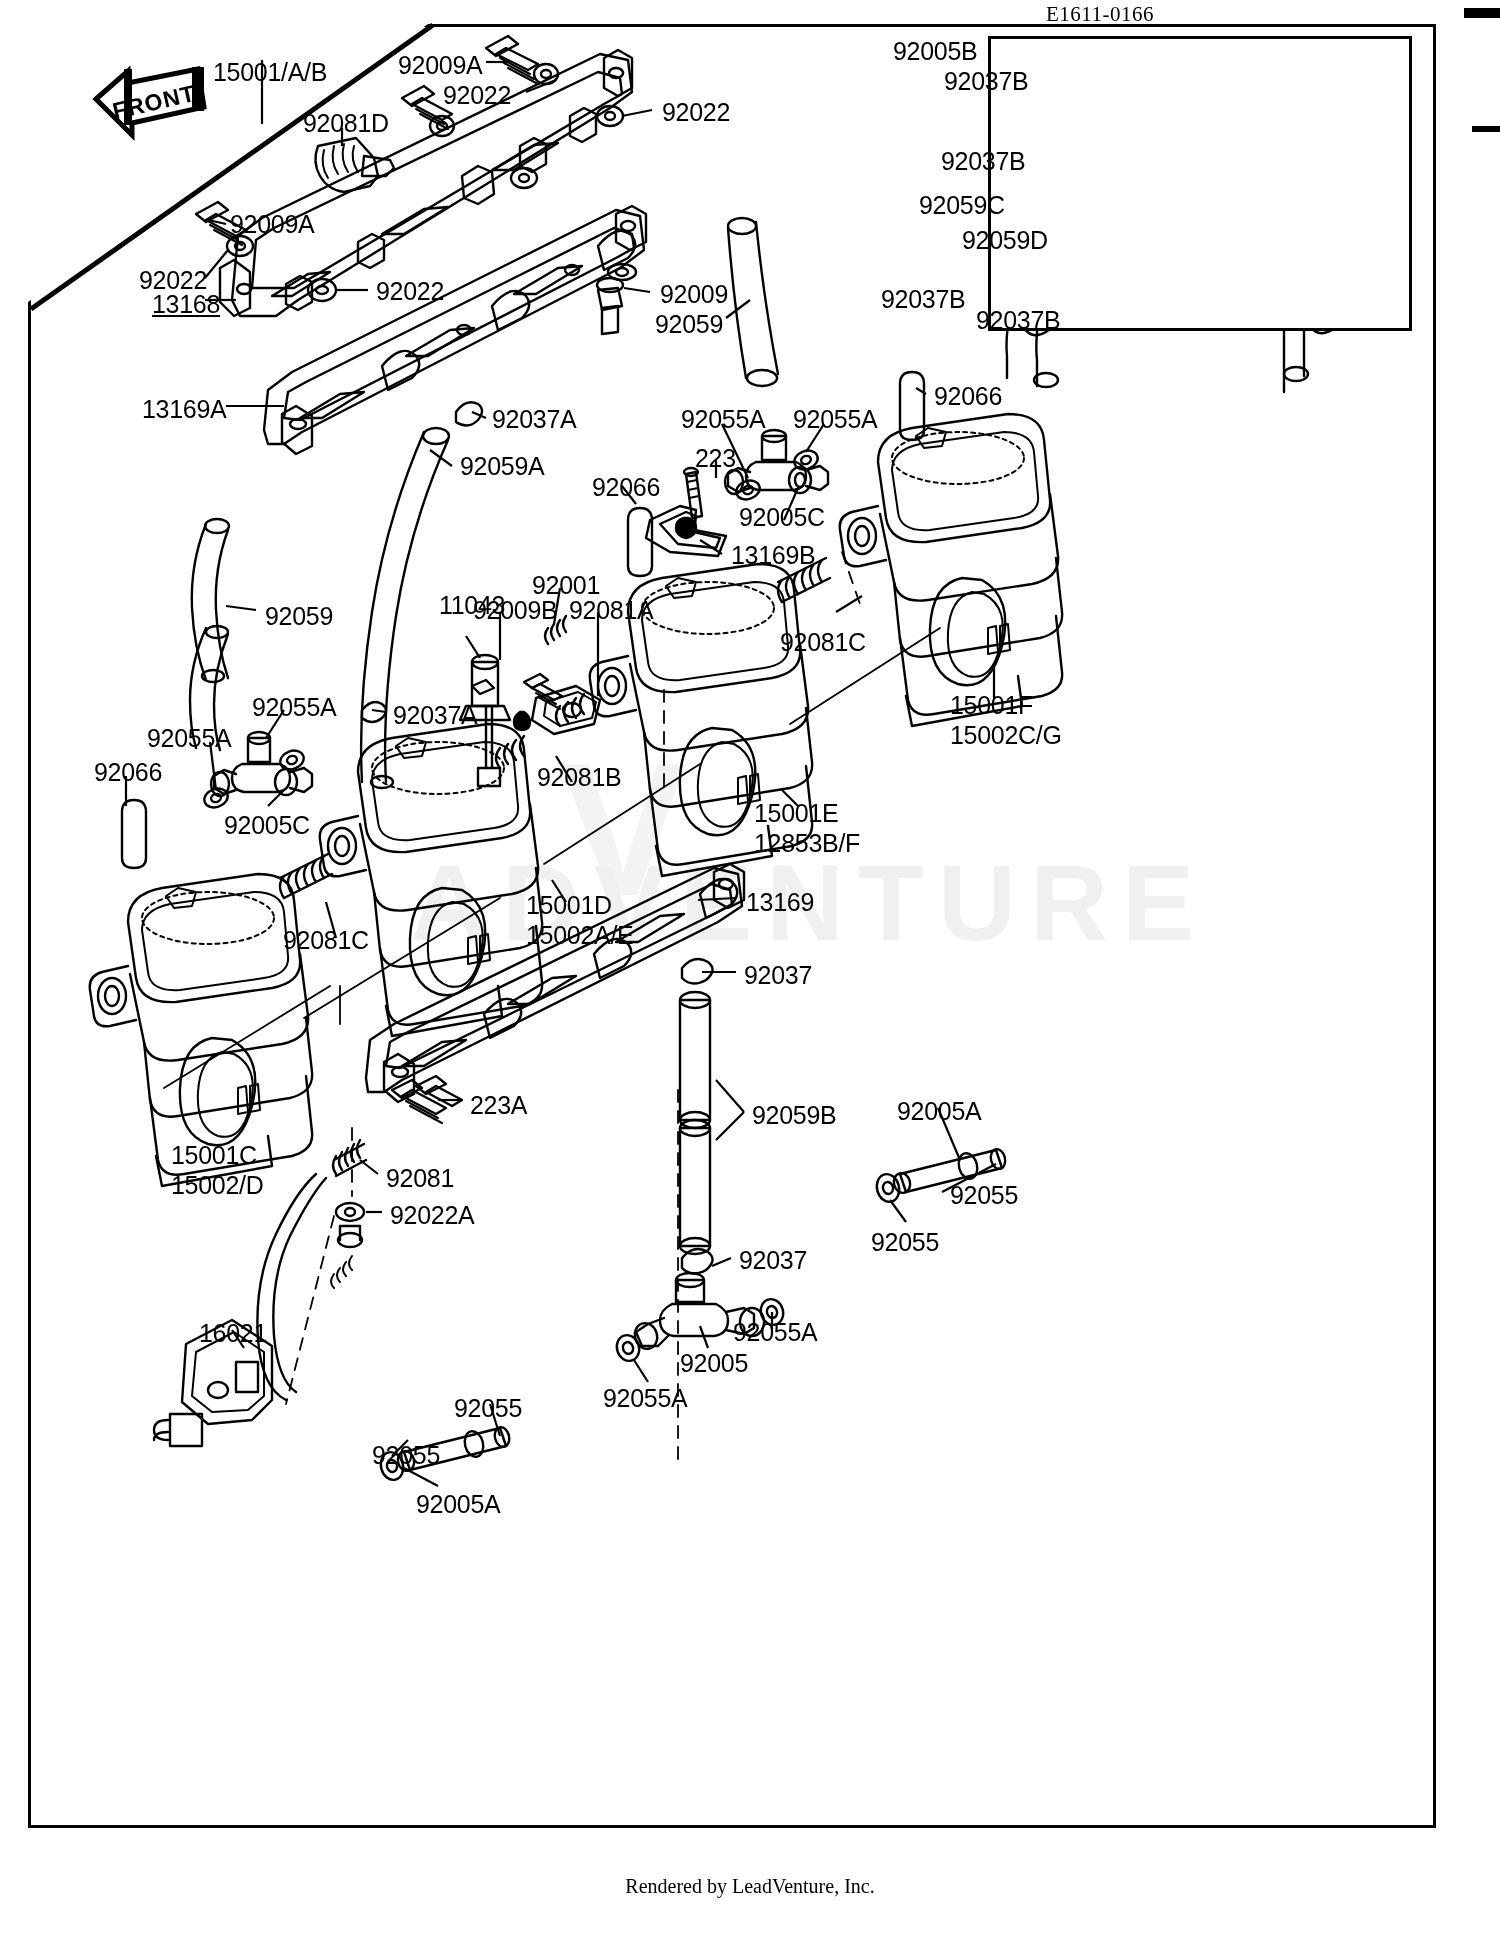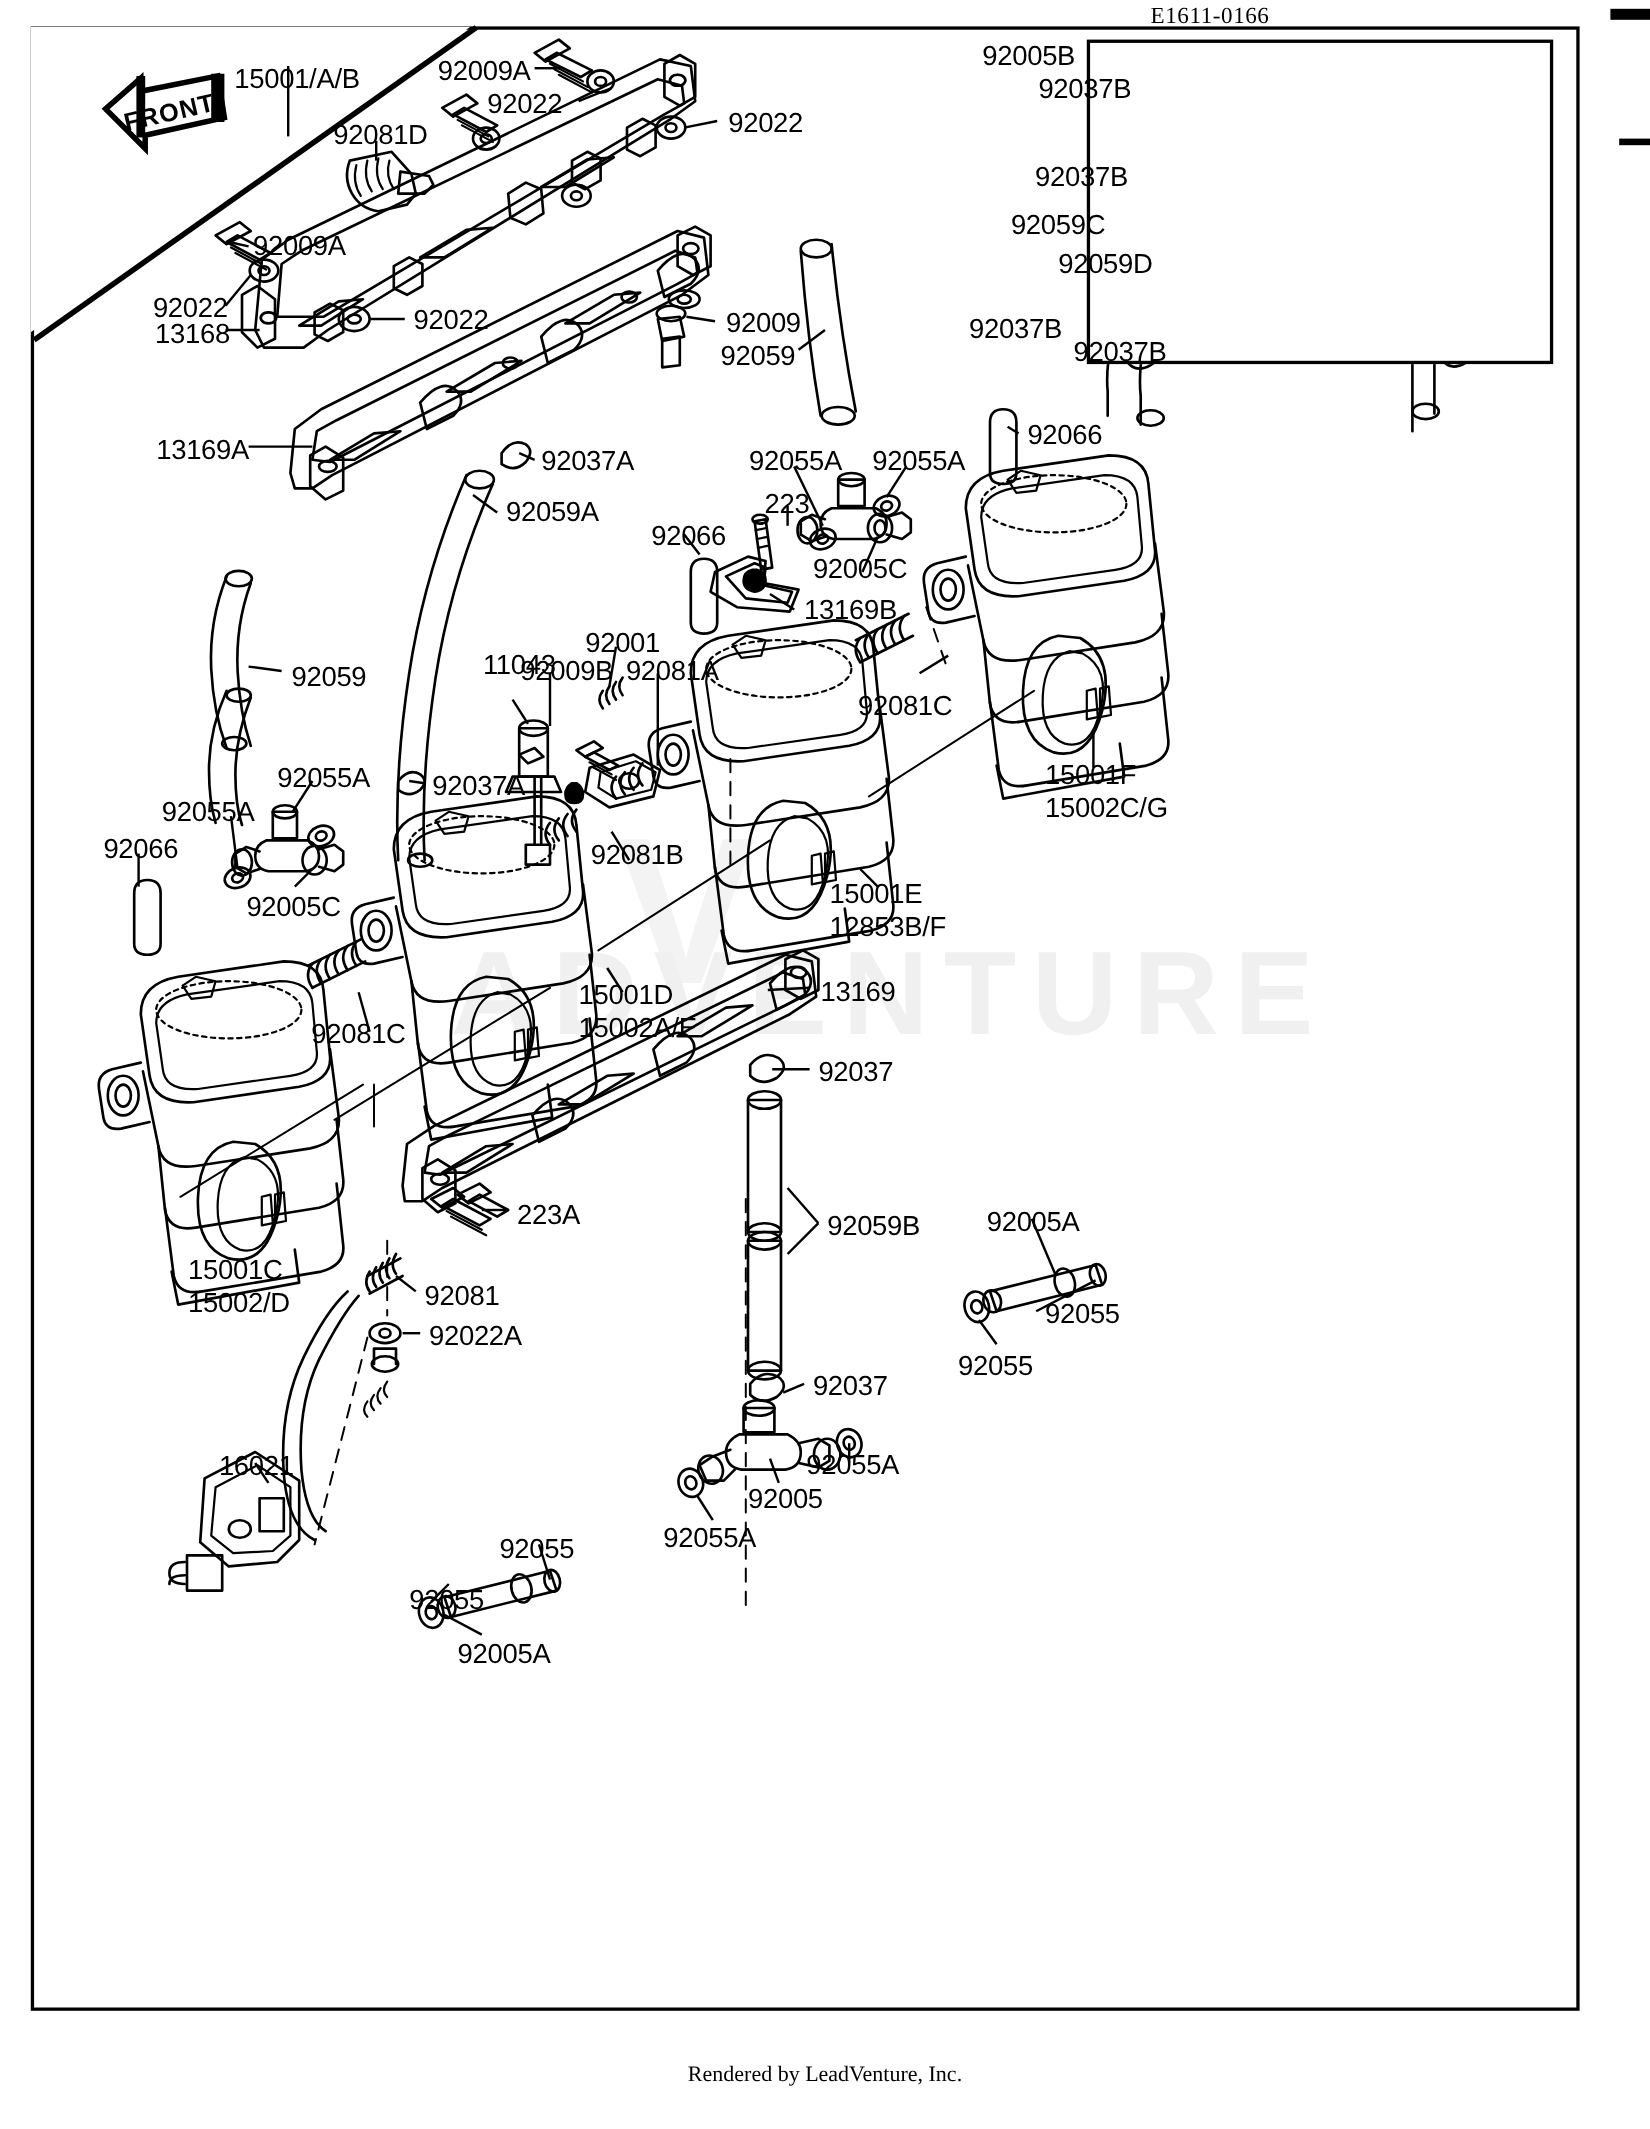--- a/index.html
+++ b/index.html
@@ -569,21 +569,21 @@
 
   <div id="labels">
       <div class="lbl" style="left: 213px; top: 33px; margin-top: 24px;">15001/A/B</div>
       <div class="lbl" style="left: 398px; top: 50px;">92009A</div>
       <div class="lbl" style="left: 443px; top: 80px;">92022</div>
       <div class="lbl" style="left: 662px; top: 97px;">92022</div>
       <div class="lbl" style="left: 303px; top: 108px;">92081D</div>
       <div class="lbl" style="left: 230px; top: 209px;">92009A</div>
       <div class="lbl" style="left: 139px; top: 265px;">92022</div>
       <div class="lbl" style="left: 376px; top: 276px;">92022</div>
-      <div class="lbl" style="left: 141px; top: 289px;">13168</div>
+      <div class="lbl" style="left: 152px; top: 289px; text-decoration: underline;">13168</div>
       <div class="lbl" style="left: 660px; top: 279px;">92009</div>
       <div class="lbl" style="left: 655px; top: 309px;">92059</div>
       <div class="lbl" style="left: 142px; top: 394px; text-align: right;">13169A</div>
       <div class="lbl" style="left: 492px; top: 404px;">92037A</div>
       <div class="lbl" style="left: 934px; top: 381px;">92066</div>
       <div class="lbl" style="left: 681px; top: 404px;">92055A</div>
       <div class="lbl" style="left: 793px; top: 404px;">92055A</div>
       <div class="lbl" style="left: 460px; top: 451px;">92059A</div>
       <div class="lbl" style="left: 695px; top: 443px;">223</div>
       <div class="lbl" style="left: 592px; top: 472px;">92066</div>

